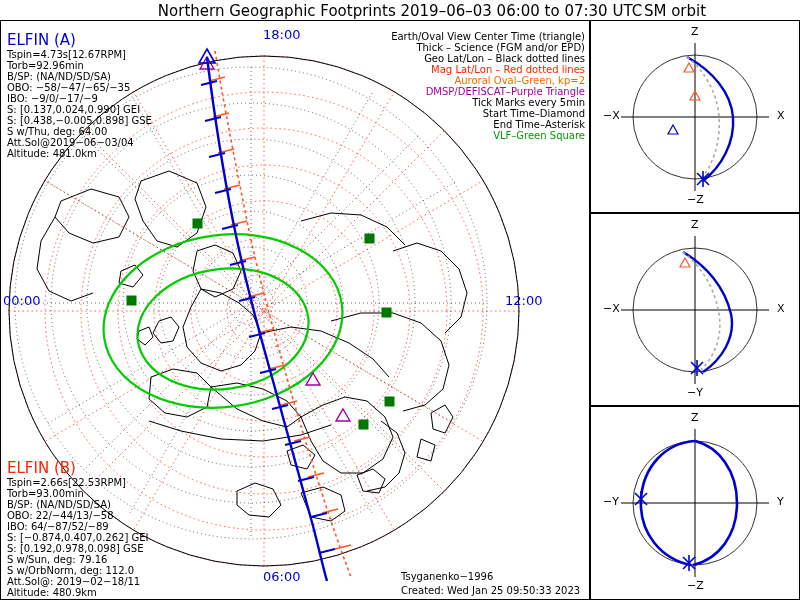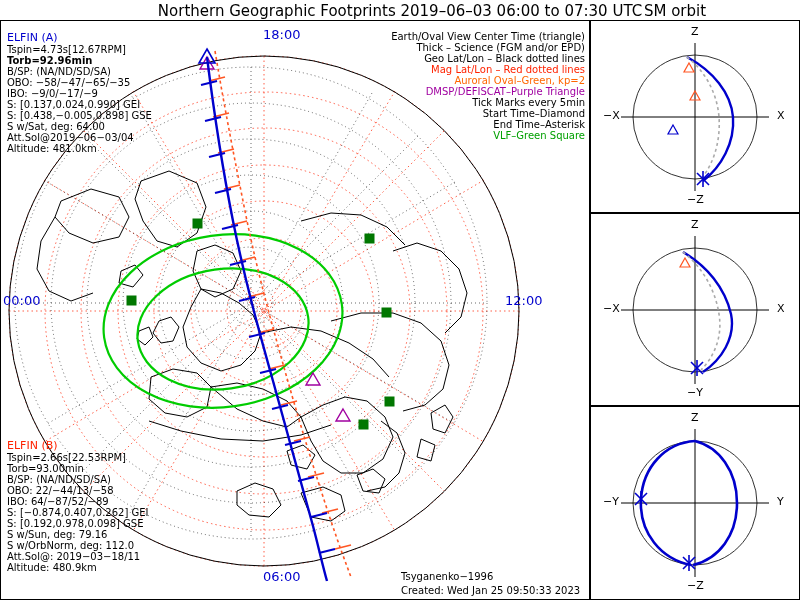--- a/index.html
+++ b/index.html
@@ -20,21 +20,21 @@
   .frame{position:absolute;border:1px solid #000;box-sizing:border-box;}
   #mainframe{left:0;top:20px;width:590px;height:580px;}
   #sm1{left:590px;top:20px;width:210px;height:193px;}
   #sm2{left:590px;top:213px;width:210px;height:193px;}
   #sm3{left:590px;top:406px;width:210px;height:194px;}
 
   svg{position:absolute;left:0;top:0;}
 
   .txt{position:absolute;font-family:"DejaVu Sans",sans-serif;white-space:pre;}
   .t10{font-size:10px;}
-  .t11{font-size:11px;}
+  .t11{font-size:15px;}
   .blue{color:#0000cc;}
   .red{color:#ff2200;}
   .black{color:#000;}
   .green{color:#00a000;}
   .purple{color:#a000a0;}
   .orange{color:#ff6600;}
 
   .clocklabel{position:absolute;font-size:13px;color:#0000cc;font-family:"DejaVu Sans",sans-serif;}
   .axlabel{position:absolute;font-size:11px;color:#000;font-family:"DejaVu Sans",sans-serif;}
 </style>
@@ -216,43 +216,43 @@
       <div class="txt t10 purple" style="position:static;">DMSP/DEFISCAT–Purple Triangle</div>
       <div class="txt t10 black" style="position:static;">Tick Marks every 5min</div>
       <div class="txt t10 black" style="position:static;">Start Time–Diamond</div>
       <div class="txt t10 black" style="position:static;">End Time–Asterisk</div>
       <div class="txt t10 green" style="position:static;">VLF–Green Square</div>
     </div>
 
     <div style="position:absolute;left:6px;top:10px;width:210px;">
       <div class="txt t11 blue" style="position:static;">ELFIN (A)</div>
       <div class="txt t10 black" style="position:static;">Tspin=4.73s[12.67RPM]</div>
-      <div class="txt t10 black" style="position:static;font-weight:bold;">Torb=92.96min</div>
+      <div class="txt t10 black" style="position:static;">Torb=92.96min</div>
       <div class="txt t10 black" style="position:static;">B/SP: (NA/ND/SD/SA)</div>
       <div class="txt t10 black" style="position:static;">OBO: −58/−47/−65/−35</div>
       <div class="txt t10 black" style="position:static;">IBO: −9/0/−17/−9</div>
       <div class="txt t10 black" style="position:static;">S: [0.137,0.024,0.990] GEI</div>
       <div class="txt t10 black" style="position:static;">S: [0.438,−0.005,0.898] GSE</div>
-      <div class="txt t10 black" style="position:static;">S w/Sat, deg: 64.00</div>
+      <div class="txt t10 black" style="position:static;">S w/Thu, deg: 64.00</div>
       <div class="txt t10 black" style="position:static;">Att.Sol@2019−06−03/04</div>
       <div class="txt t10 black" style="position:static;">Altitude: 481.0km</div>
     </div>
 
     <div style="position:absolute;left:6px;top:418px;width:210px;">
-      <div class="txt t11 red" style="position:static;">ELFIN (B)</div>
+      <div class="txt t11 red" style="position:static;margin-top:20px;">ELFIN (B)</div>
       <div class="txt t10 black" style="position:static;">Tspin=2.66s[22.53RPM]</div>
       <div class="txt t10 black" style="position:static;">Torb=93.00min</div>
       <div class="txt t10 black" style="position:static;">B/SP: (NA/ND/SD/SA)</div>
       <div class="txt t10 black" style="position:static;">OBO: 22/−44/13/−58</div>
       <div class="txt t10 black" style="position:static;">IBO: 64/−87/52/−89</div>
       <div class="txt t10 black" style="position:static;">S: [−0.874,0.407,0.262] GEI</div>
       <div class="txt t10 black" style="position:static;">S: [0.192,0.978,0.098] GSE</div>
       <div class="txt t10 black" style="position:static;">S w/Sun, deg: 79.16</div>
       <div class="txt t10 black" style="position:static;">S w/OrbNorm, deg: 112.0</div>
-      <div class="txt t10 black" style="position:static;">Att.Sol@: 2019−03−18/11</div>
+      <div class="txt t10 black" style="position:static;">Att.Sol@: 2019−02−18/11</div>
       <div class="txt t10 black" style="position:static;">Altitude: 480.9km</div>
     </div>
 
     <div class="txt t10 black" style="left:400px;top:550px;text-align:center;">Tsyganenko−1996</div>
     <div class="txt t10 black" style="left:400px;top:564px;">Created: Wed Jan 25 09:50:33 2023</div>
   </div>
 
   <div class="frame" id="sm1">
     <svg width="208" height="191" viewBox="0 0 208 191">
       <circle cx="104" cy="96" r="62" fill="none" stroke="#333" stroke-width="1"></circle>

